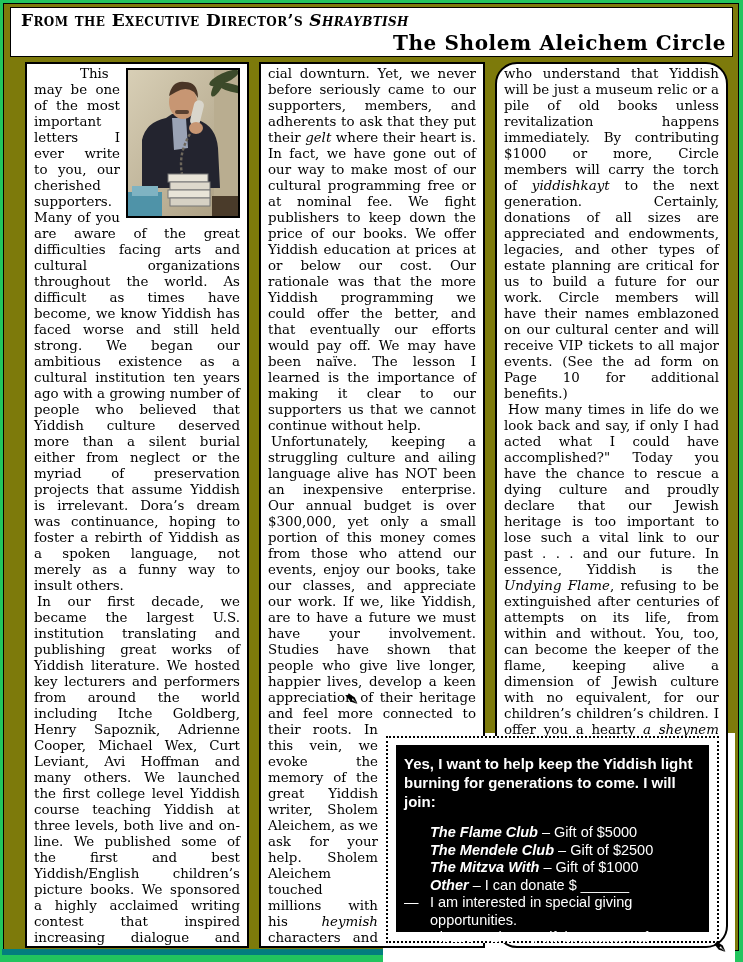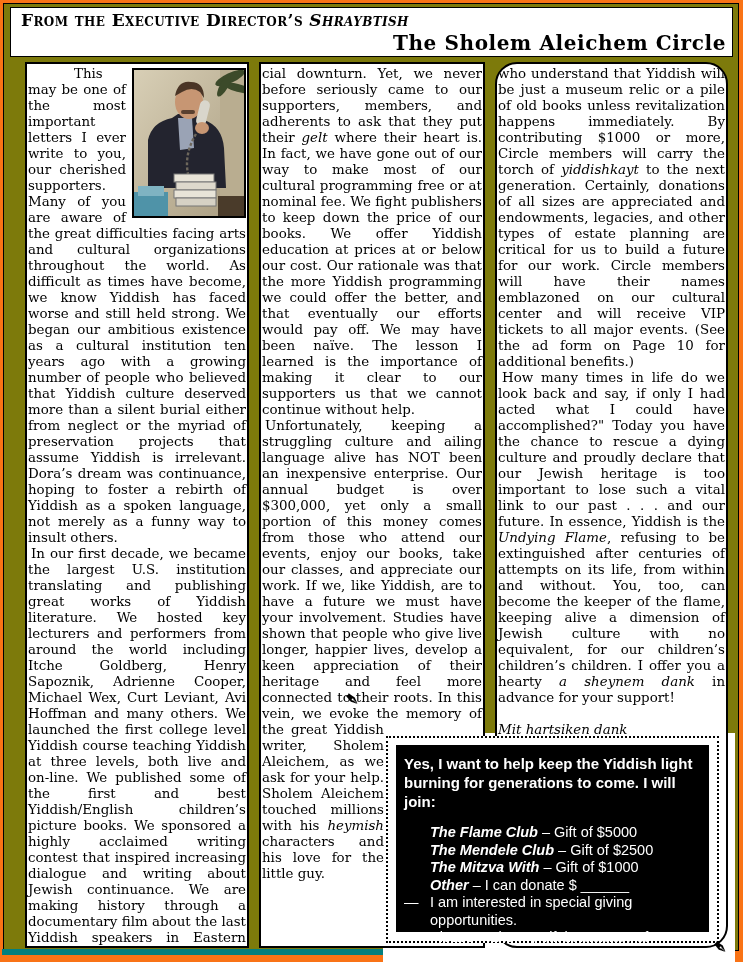--- a/index.html
+++ b/index.html
@@ -1,38 +1,38 @@
 <!DOCTYPE html>
 <html><head>
 <meta charset="utf-8">
 <style>
   * { margin:0; padding:0; box-sizing:border-box; }
   html,body { background:#fff; }
   .page {
-    position:relative; width:743px; height:962px; background:#f97316;
+    position:relative; width:743px; height:962px; background:#22c55e;
     font-family:"DejaVu Serif", serif; color:#000; overflow:hidden;
   }
   .frame {
     position:absolute; left:3px; top:3px; width:736px; height:948px;
     border:1px solid #000;
   }
   .teal-strip { position:absolute; left:2px; top:949px; width:384px; height:6px; }
   .coupon-zone { position:absolute; left:383px; top:733px; width:352px; height:229px; background:#fff; }
 
   .header-panel {
     position:absolute; left:10px; top:7px; width:723px; height:50px;
     background:#fff; border:1px solid #000; padding:2px 6px 0 10px;
   }
   .kicker { font-size:17px; font-weight:700; font-variant:small-caps; letter-spacing:0.4px; }
   .kicker .lit { font-style:italic; }
   .circle-title { text-align:right; font-size:20px; font-weight:700; letter-spacing:0.6px; margin-top:1px; }
 
   .col {
     position:absolute; top:62px; height:886px; background:#fff;
-    border:2px solid #000; padding:2px 1px; font-size:13.4px; line-height:16px;
+    border:2px solid #000; padding:2px 7px; font-size:13.4px; line-height:16px;
     text-align:justify; overflow:hidden;
   }
   .col-1 { left:25px;  width:224px; }
   .col-2 { left:259px; width:226px; }
   .col-3 { left:495px; width:233px;border-radius:22px; }
   .col p { margin:0; }
   .seg-i  { font-style:italic; }
   .p-sig  { margin-top:16px !important; }
   .p-name { margin-top:34px !important; }
 

